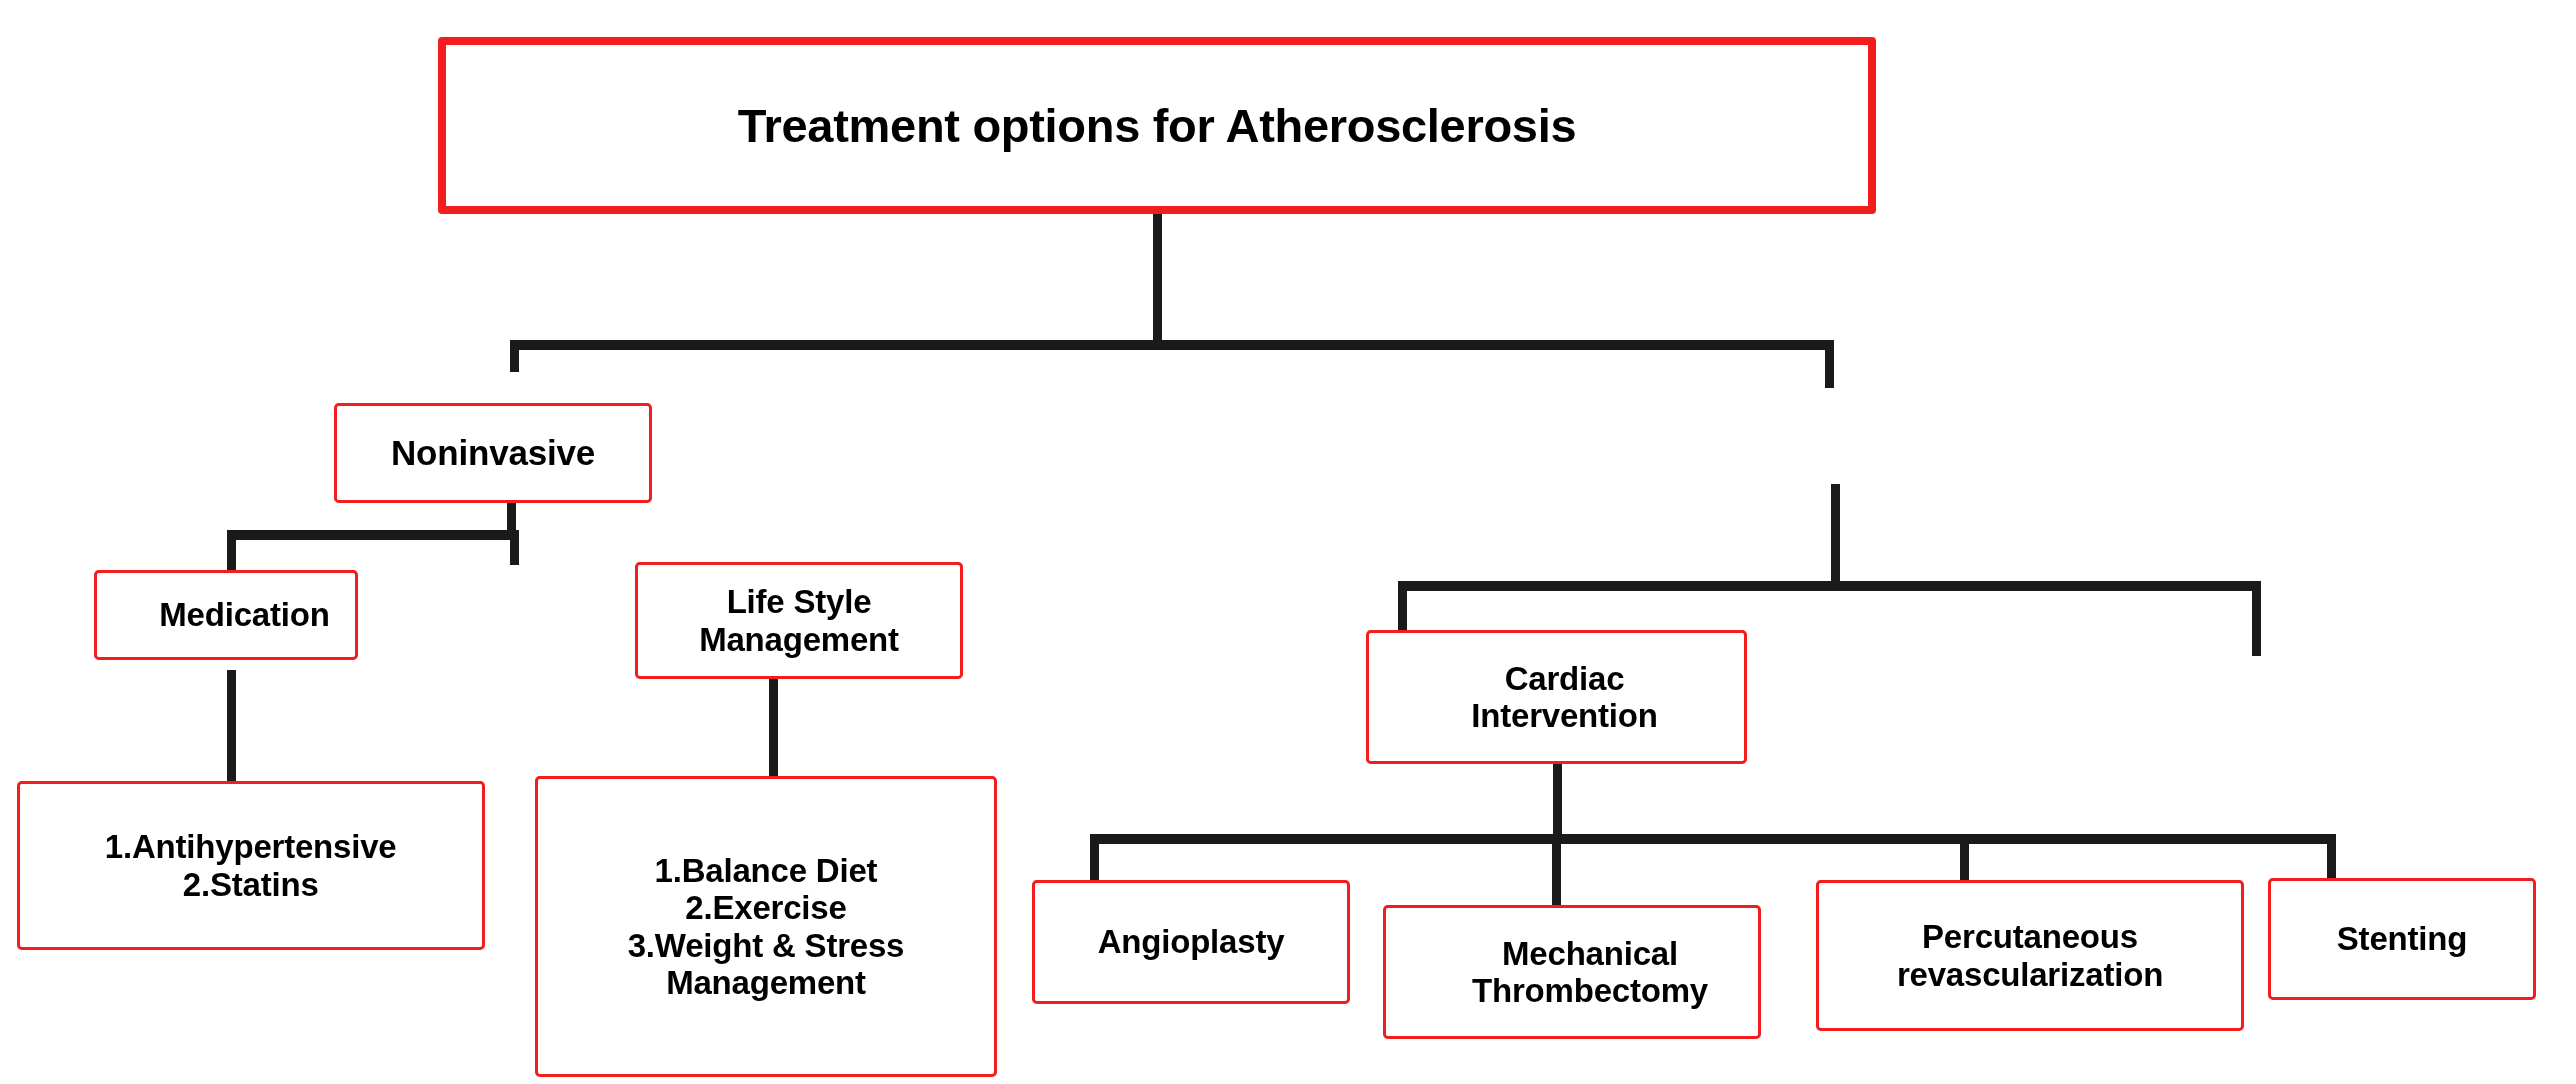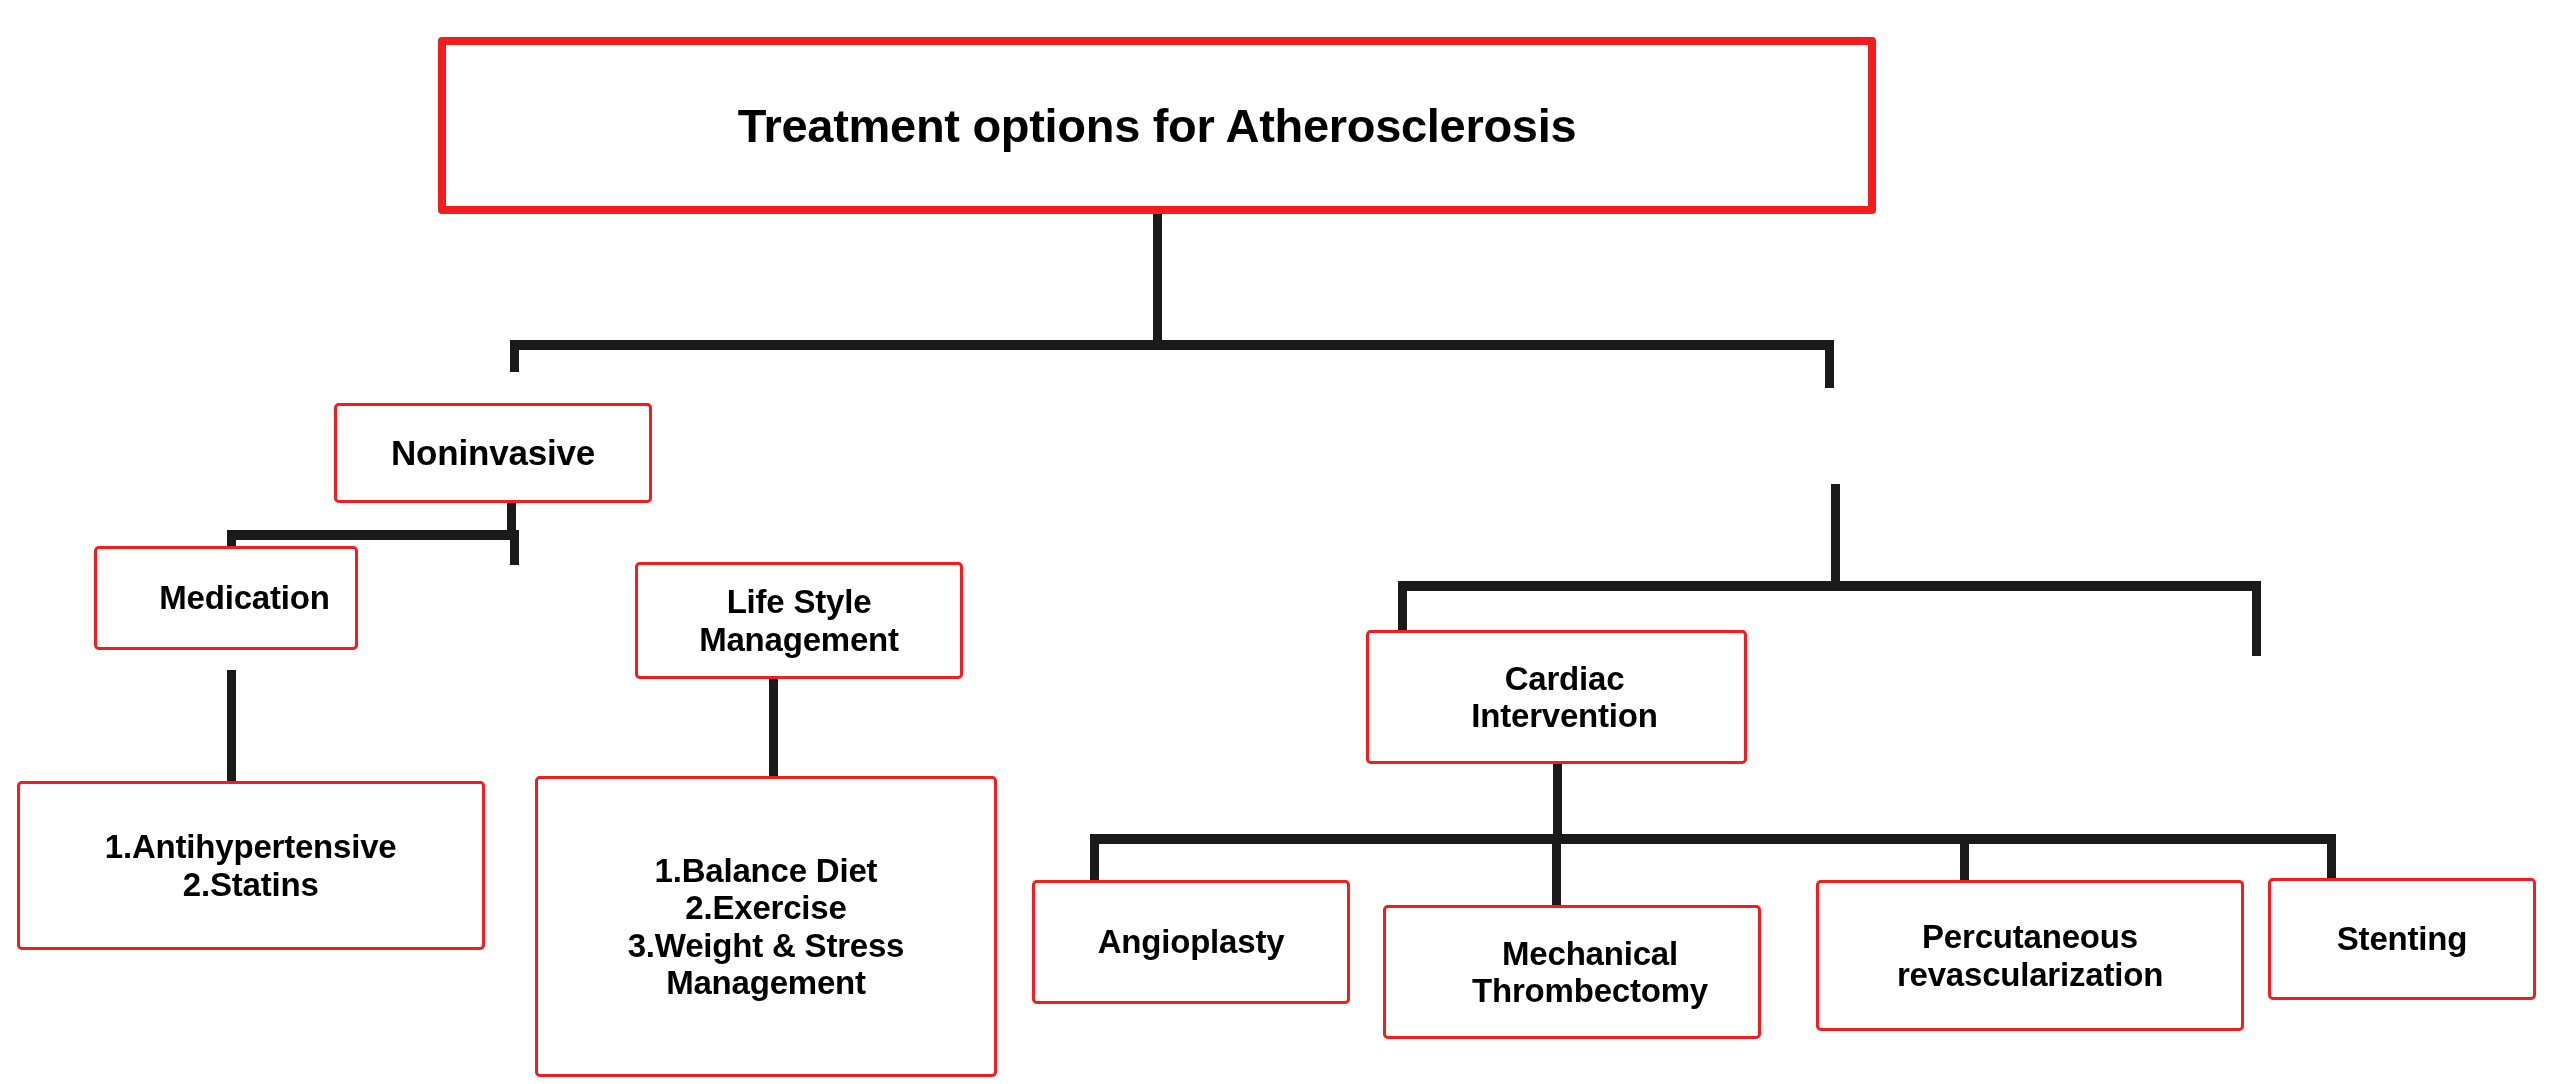--- a/index.html
+++ b/index.html
@@ -95,21 +95,21 @@
   <div class="node cat" style="left:334px; top:367px; width:318px; height:100px;margin-top:36px;">
     <span class="label">Noninvasive</span>
   </div>
 
 
   <div class="conn conn-v" style="left:507px; top:467px; height:67px;"></div>
   <div class="conn conn-h" style="left:227px; top:530px; width:291px;"></div>
   <div class="conn conn-v" style="left:227px; top:530px; height:41px;"></div>
   <div class="conn conn-v" style="left:510px; top:530px; height:35px;"></div>
 
-  <div class="node sub" style="left:94px; top:546px; width:264px; height:104px;padding-left:37px;">
+  <div class="node sub" style="left:94px; top:570px; width:264px; height:90px;padding-left:37px;">
     <span class="label">Medication</span>
   </div>
 
   <div class="node sub" style="left:635px; top:562px; width:328px; height:117px;">
     <span class="label">Life Style
 Management</span>
   </div>
 
   <div class="conn conn-v" style="left:227px; top:670px; height:115px;"></div>
   <div class="conn conn-v" style="left:769px; top:679px; height:100px;"></div>

